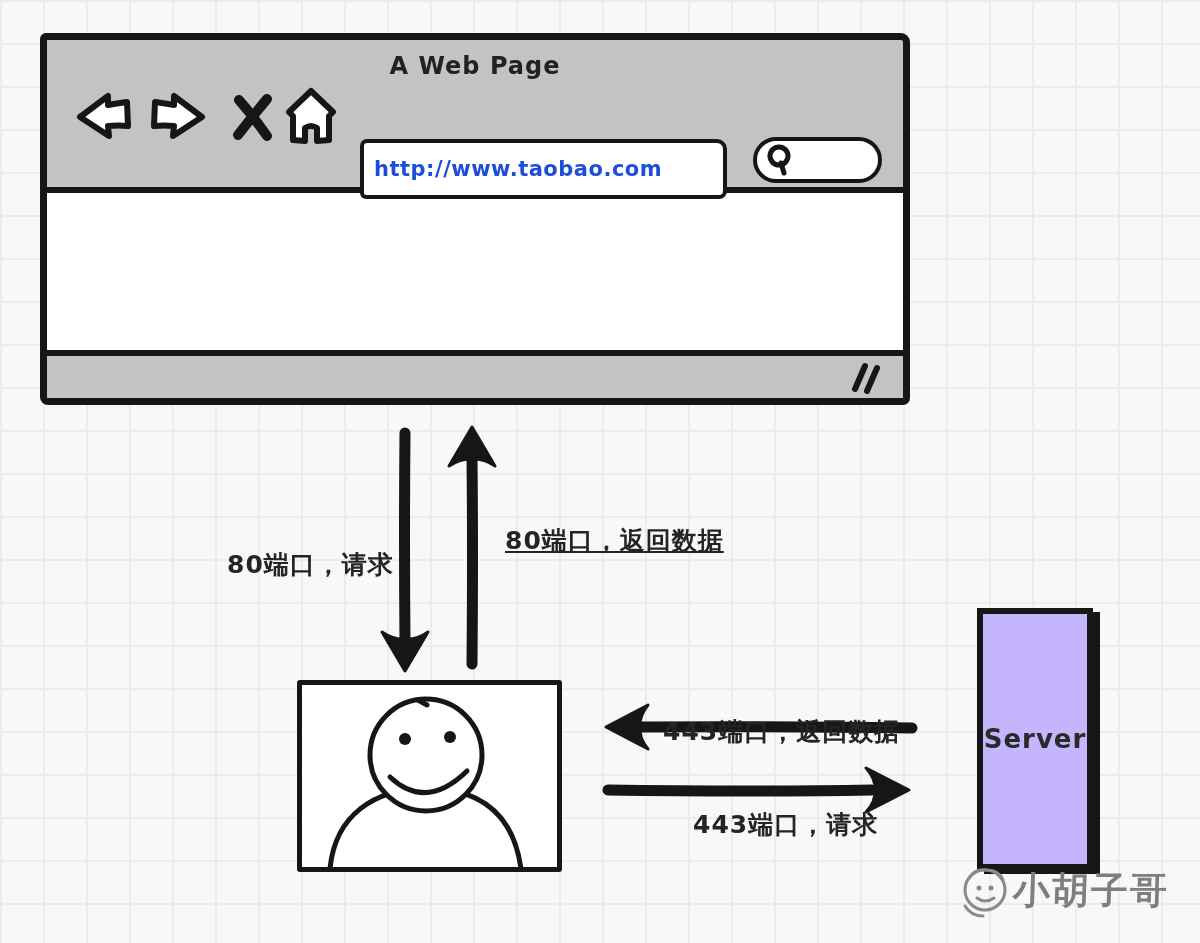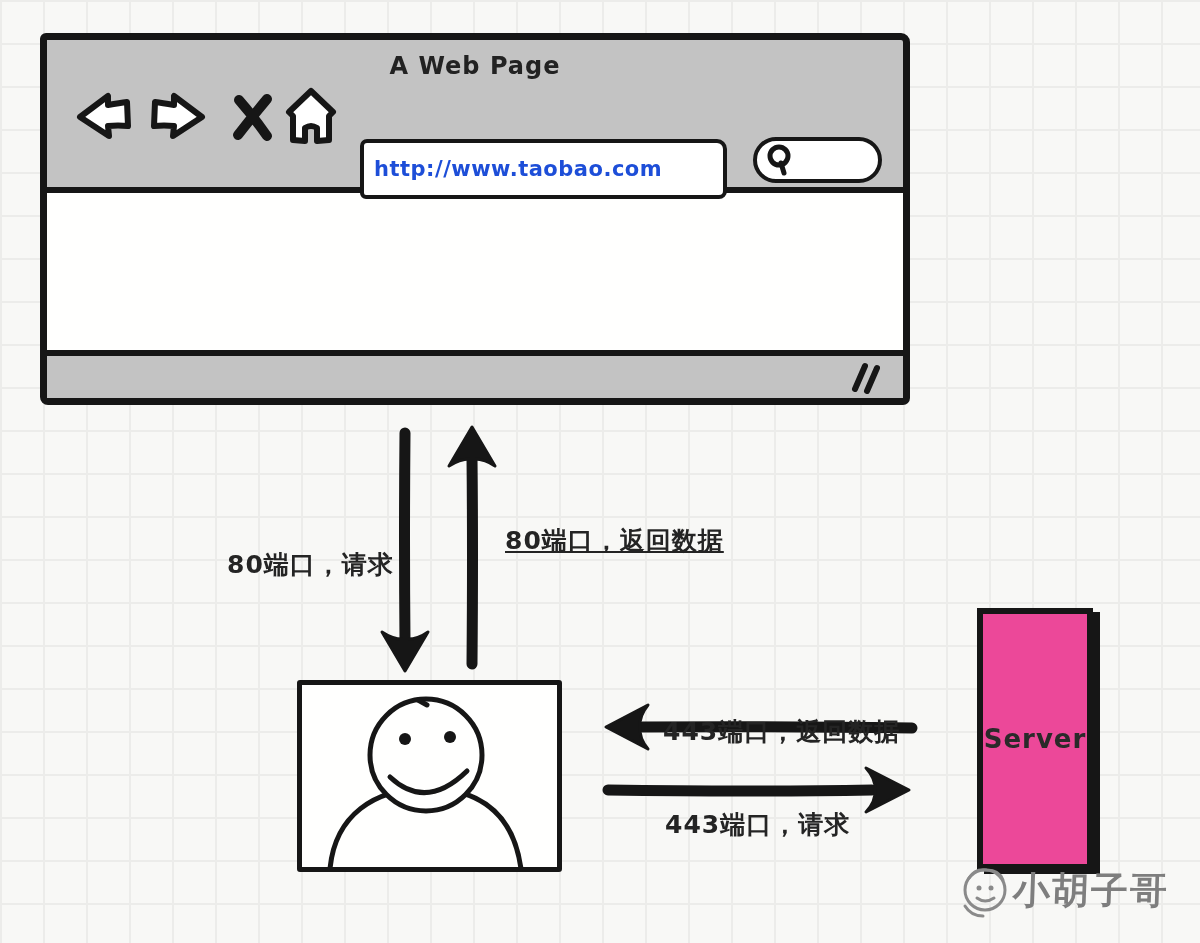--- a/index.html
+++ b/index.html
@@ -50,21 +50,21 @@
   }
 
   
   .personbox{
     left:297px;top:680px;width:265px;height:192px;
     background:#fffffe;border:5px solid #161616;border-radius:3px;
     box-sizing:border-box;overflow:hidden;
   }
   .serverbox{
     left:977px;top:608px;width:116px;height:262px;
-    background:#ec4899;border:6px solid #161616;
+    background:#c4b5fd;border:6px solid #161616;
     box-shadow:7px 4px 0 0 #161616;
     box-sizing:border-box;
     display:flex;align-items:center;justify-content:center;
   }
   .server-label{font-size:26px;font-weight:600;color:#2a2a2a;letter-spacing:1px;}
 
   
   .flowlabel{
     font-size:25px;font-weight:600;color:#242424;letter-spacing:1px;
     white-space:nowrap;
@@ -161,21 +161,21 @@
 
   <g>
     <path d="M608 790 Q750 792 872 790" fill="none" stroke="#161616" stroke-width="11" stroke-linecap="round"></path>
     <path d="M909 790 L866 768 Q876 779 875 790 Q876 801 866 812 Z" fill="#161616" stroke="#161616" stroke-width="3" stroke-linejoin="round"></path>
   </g>
 </svg>
 
 <div class="abs flowlabel" style="left:227px;top:548px;">80端口，请求</div>
 <div class="abs flowlabel" style="left:505px;top:524px;text-decoration:underline;">80端口，返回数据</div>
 <div class="abs flowlabel" style="left:663px;top:671px;margin-top:44px;">443端口，返回数据</div>
-<div class="abs flowlabel" style="left:665px;top:808px;text-align:center;">443端口，请求</div>
+<div class="abs flowlabel" style="left:693px;top:808px;text-align:center;">443端口，请求</div>
 
 <div class="abs personbox">
   <svg width="255" height="182" viewBox="0 0 255 182">
 
     <path d="M28 184 C33 130 72 104 125 103 C182 104 212 132 219 184" fill="#fffffe" stroke="#161616" stroke-width="5" stroke-linecap="round"></path>
 
     <circle cx="124" cy="70" r="56" fill="#fffffe" stroke="#161616" stroke-width="5"></circle>
 
     <path d="M116 15 L125 20" stroke="#161616" stroke-width="5" stroke-linecap="round"></path>
 

